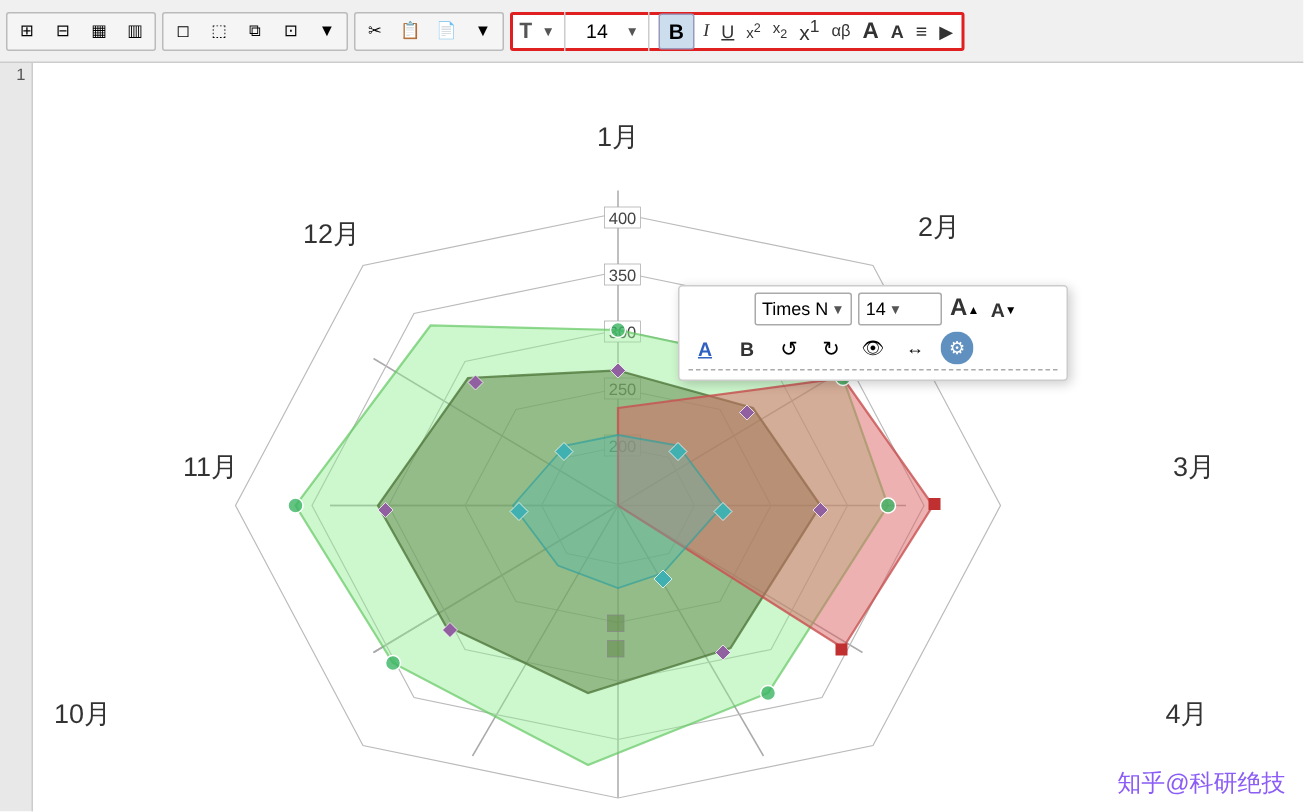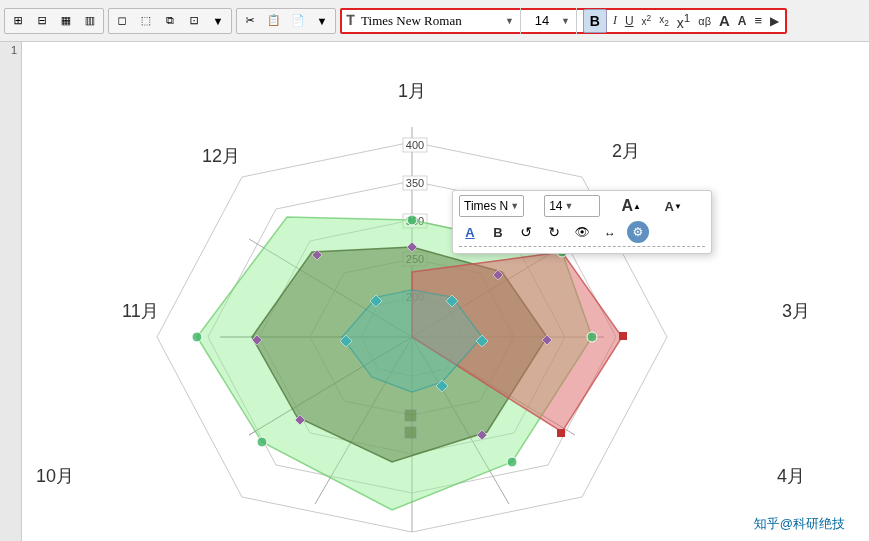--- a/index.html
+++ b/index.html
@@ -154,22 +154,23 @@
       border-radius: 3px;
       box-shadow: 2px 2px 8px rgba(0,0,0,0.2);
       padding: 4px 6px;
       z-index: 100;
       width: 260px;
     }
 
     .floating-toolbar-row1 {
       display: flex;
       align-items: flex-end;
-      gap: 20px;
+      gap: 4px;
       margin-bottom: 4px;
+      margin-left: 44px;
     }
 
     .floating-toolbar-row2 {
       display: flex;
       align-items: center;
       gap: 6px;
     }
 
     .ft-font-select {
       border: 1px solid #aaa;
@@ -218,23 +219,23 @@
     }
 
     .ft-B { font-weight: bold; font-size: 13px; color: #333; }
     .ft-undo { font-size: 14px; }
     .ft-redo { font-size: 14px; }
 
     
     .watermark {
       position: absolute;
       bottom: 8px;
-      right: 24px;
-      font-size: 13px;
-      color: #0369a1;
+      right: 12px;
+      font-size: 16px;
+      color: #8b5cf6;
       z-index: 50;
     }
 
     
     .chevron {
       font-size: 9px;
       color: #555;
     }
   </style>
 </head>
@@ -257,21 +258,20 @@
   </div>
   <div class="toolbar-group">
     <span class="toolbar-btn">✂</span>
     <span class="toolbar-btn">📋</span>
     <span class="toolbar-btn">📄</span>
     <span class="toolbar-btn">▼</span>
   </div>
 
   <div class="font-selector">
     <span style="font-size:14px; color:#555; margin-right:2px;">𝐓</span>
-    <input class="font-name-input" value="Times New Roman" readonly="" style="">
     <span class="chevron">▼</span>
     <div class="separator"></div>
     <input class="font-size-input" value="14" readonly="" style="">
     <span class="chevron">▼</span>
     <div class="separator"></div>
     <div class="bold-btn">B</div>
     <span class="format-btn" style="font-style:italic; font-family: serif;">I</span>
     <span class="format-btn" style="text-decoration:underline;">U</span>
     <span class="format-btn" style="font-size:10px;">x<sup>2</sup></span>
     <span class="format-btn" style="font-size:10px;">x<sub>2</sub></span>

